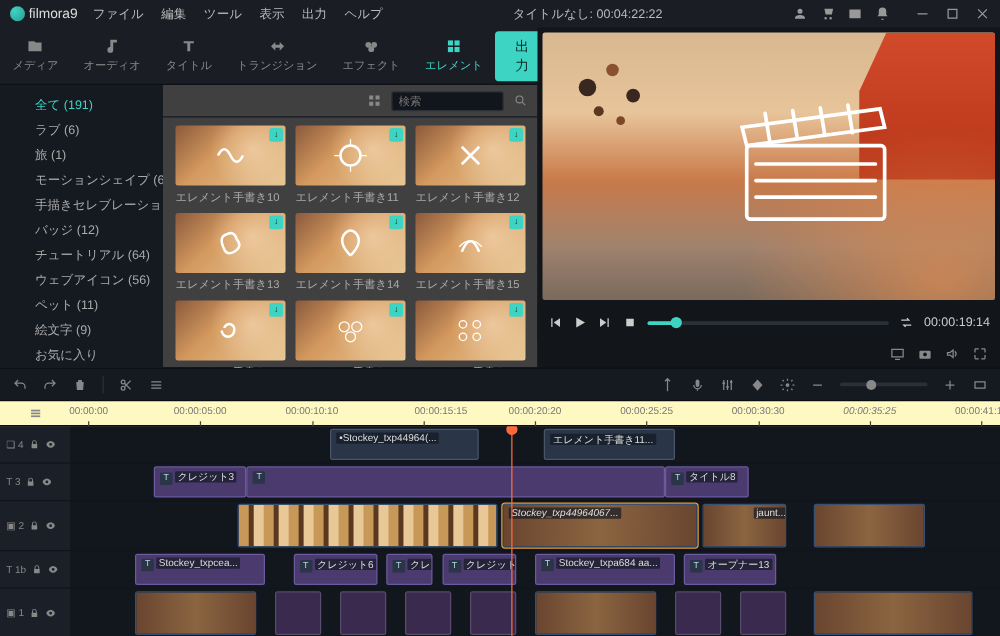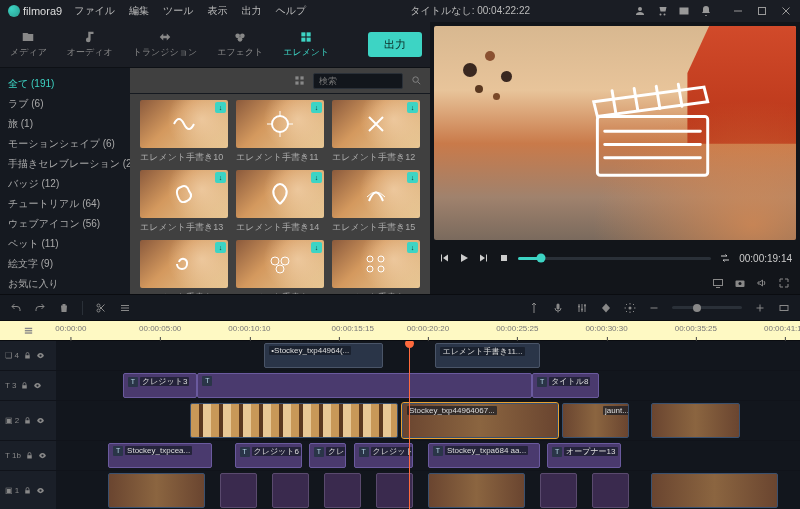--- a/index.html
+++ b/index.html
@@ -16,21 +16,21 @@
 .winctl{display:flex;gap:12px;margin-left:10px}
 .upper{display:flex;height:272px}
 .left-panel{width:430px;display:flex;flex-direction:column;background:#1e232c}
 .tabs{display:flex;height:46px;background:#1a1d24;border-bottom:1px solid #0d1015}
 .tab{flex:0 0 auto;padding:6px 10px;text-align:center;display:flex;flex-direction:column;align-items:center;justify-content:center;gap:2px;color:#888;cursor:pointer;font-size:9px}
 .tab.active{color:#3dd4c4}
 .tab svg{width:14px;height:14px;fill:currentColor}
 .export-btn{margin-left:auto;align-self:center;margin-right:8px;background:#3dd4c4;color:#0a2924;padding:5px 16px;border-radius:3px;font-size:11px;cursor:pointer;font-weight:500}
 .browser{flex:1;display:flex;overflow:hidden}
 .sidebar{width:130px;background:#151920;padding:6px 0;overflow-y:auto}
-.side-item{padding:3px 8px;font-size:10px;color:#aaa;cursor:pointer;white-space:nowrap}
+.side-item{padding:3px 28px;font-size:10px;color:#aaa;cursor:pointer;white-space:nowrap}
 .side-item.hd{color:#3dd4c4}
 .grid-wrap{flex:1;display:flex;flex-direction:column;background:#404040}
 .grid-tools{height:26px;display:flex;align-items:center;justify-content:flex-end;padding:0 8px;gap:8px;border-bottom:1px solid #151920}
 .grid-tools svg{width:11px;height:11px;fill:#888;cursor:pointer}
 .search{width:90px;background:#12161c;border:1px solid #2a3038;color:#888;padding:2px 5px;font-size:9px;border-radius:2px}
 .grid{flex:1;display:grid;grid-template-columns:repeat(3,1fr);gap:6px 8px;padding:6px 10px;overflow-y:auto;align-content:start}
 .grid-item{display:flex;flex-direction:column;gap:3px;cursor:pointer}
 .thumb{width:100%;height:48px;background:linear-gradient(135deg,#8b5a3c,#d4995e 40%,#e8c896);border-radius:2px;position:relative;overflow:hidden;display:flex;align-items:center;justify-content:center}
 .thumb::after{content:"";position:absolute;inset:0;background:radial-gradient(circle at 70% 40%,rgba(255,230,200,.5),transparent 50%)}
 .thumb .scribble{position:relative;z-index:1;width:30px;height:30px}
@@ -138,20 +138,26 @@
           <span>メディア</span>
         </div>
       <div class="tab">
           <svg viewBox="0 0 24 24">
             <path d="M9 3v10a4 4 0 104 4V7h5V3H9z"></path>
           </svg>
           <span>オーディオ</span>
         </div>
       <div class="tab">
           <svg viewBox="0 0 24 24">
+            <path d="M5 5h14v3h-5v11h-4V8H5z"></path>
+          </svg>
+          <span>タイトル</span>
+        </div>
+      <div class="tab">
+          <svg viewBox="0 0 24 24">
             <path d="M3 12l6-6v4h6V6l6 6-6 6v-4H9v4z"></path>
           </svg>
           <span>トランジション</span>
         </div>
       <div class="tab">
           <svg viewBox="0 0 24 24">
             <circle cx="8" cy="10" r="4"></circle>
             <circle cx="16" cy="10" r="4"></circle>
             <circle cx="12" cy="16" r="4"></circle>
           </svg>
@@ -414,21 +420,21 @@
         </svg>
       </div>
     <div class="ruler-ticks" id="ruler">
         <span class="tick" style="left: 2%;">00:00:00</span>
         <span class="tick" style="left: 14%;">00:00:05:00</span>
         <span class="tick" style="left: 26%;">00:00:10:10</span>
         <span class="tick" style="left: 38%; padding-left: 28px;">00:00:15:15</span>
         <span class="tick" style="left: 50%;">00:00:20:20</span>
         <span class="tick" style="left: 62%;">00:00:25:25</span>
         <span class="tick" style="left: 74%;">00:00:30:30</span>
-        <span class="tick" style="left: 86%;">00:00:35:25</span>
+        <span class="tick" style="left: 86%; font-style: italic;">00:00:35:25</span>
         <span class="tick" style="left: 98%;">00:00:41:10</span>
       </div>
   </div>
   <div class="tracks" id="tracks">
     <div class="playhead" id="playhead" style="left: 409.4px; height: 100%;"></div>
   <div class="track">
         <div class="track-head">
           <span>❏ 4</span>
           <svg viewBox="0 0 24 24">
             <path d="M7 11V8a5 5 0 0110 0v3h1v9H6v-9h1zm2 0h6V8a3 3 0 00-6 0v3z"></path>
@@ -463,21 +469,21 @@
           <span>▣ 2</span>
           <svg viewBox="0 0 24 24">
             <path d="M7 11V8a5 5 0 0110 0v3h1v9H6v-9h1zm2 0h6V8a3 3 0 00-6 0v3z"></path>
           </svg>
           <svg viewBox="0 0 24 24">
             <path d="M12 5c-5 0-9 5-9 7s4 7 9 7 9-5 9-7-4-7-9-7zm0 10a3 3 0 110-6 3 3 0 010 6z"></path>
           </svg>
         </div>
         <div class="track-body">
           <div class="clip vid strip" style="left: 18%; width: 28%;"></div>
-          <div class="clip vid sel" style="left: 46.5%; width: 21%;"><span class="clip-label">Stockey_txp44964067...</span></div>
+          <div class="clip vid sel" style="left: 46.5%; width: 21%; font-style: italic;"><span class="clip-label">Stockey_txp44964067...</span></div>
           <div class="clip vid" style="left: 68%; width: 9%; padding-left: 40px;"><span class="clip-label">jaunt...</span></div>
           <div class="clip vid" style="left: 80%; width: 12%;"></div>
         </div>
       </div>
       <div class="track">
         <div class="track-head">
           <span>T 1b</span>
           <svg viewBox="0 0 24 24">
             <path d="M7 11V8a5 5 0 0110 0v3h1v9H6v-9h1zm2 0h6V8a3 3 0 00-6 0v3z"></path>
           </svg>

